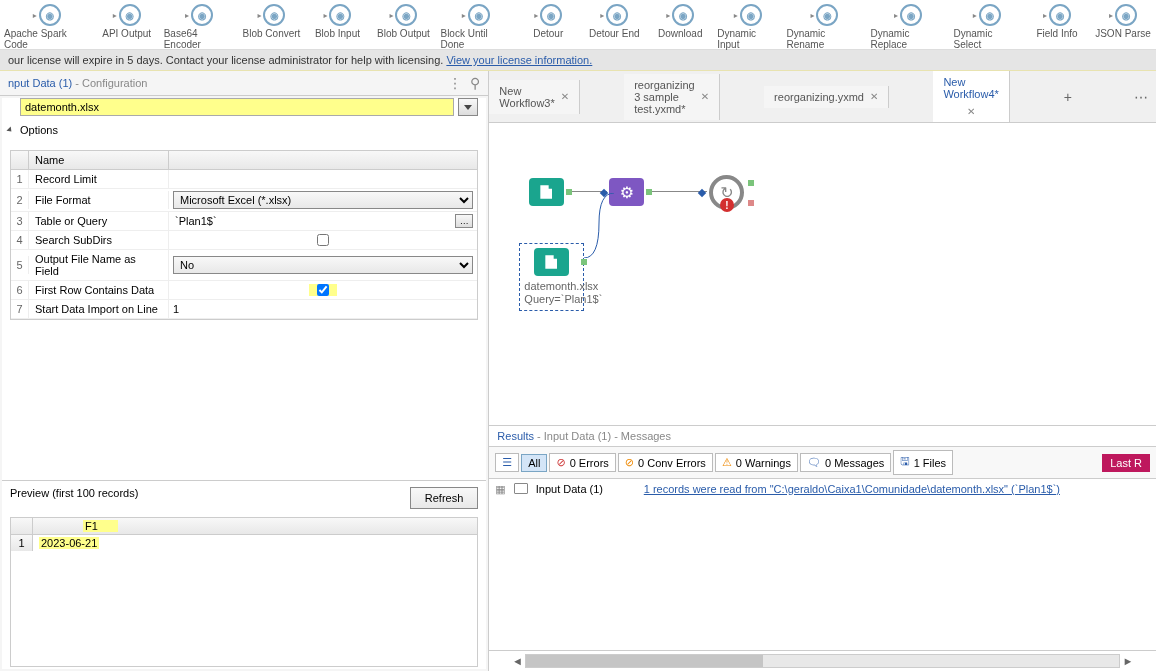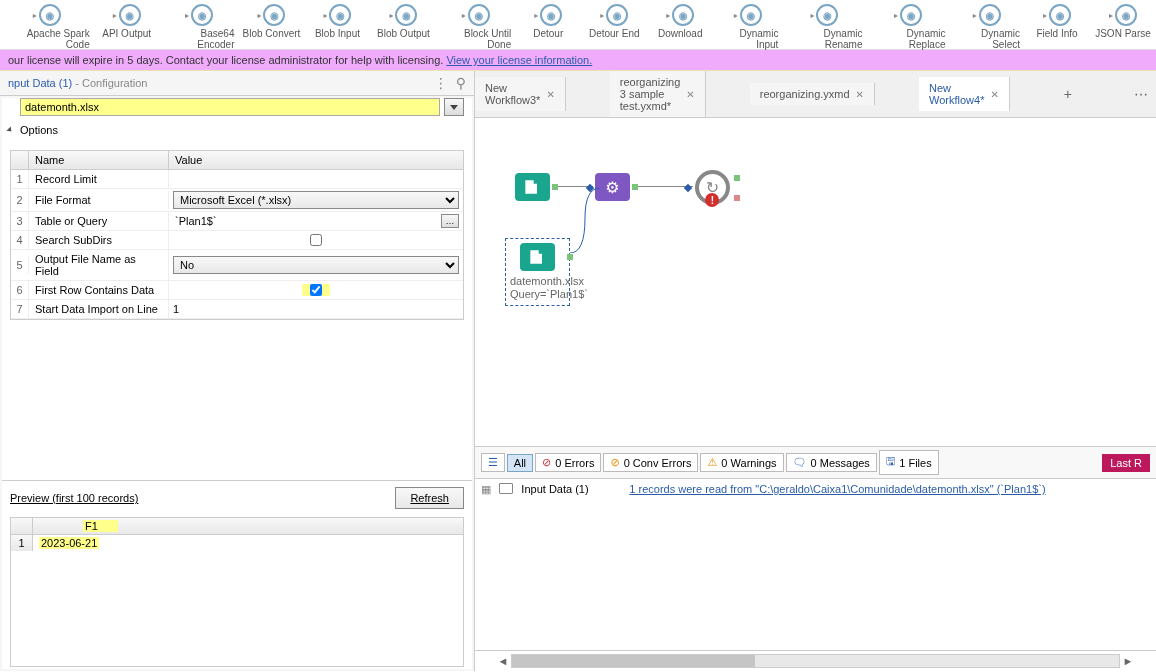--- a/index.html
+++ b/index.html
@@ -3,23 +3,23 @@
 <meta charset="utf-8">
 <style>
 * { box-sizing: border-box; margin: 0; padding: 0; font-family: Arial, sans-serif; font-size: 11px; }
 body { background: #fff; overflow: hidden; width: 1156px; height: 672px; }
 
 .toolbar { display: flex; padding: 2px 0; background: #fff; border-bottom: 1px solid #ddd; height: 50px; }
 .tool-item { display: flex; flex-direction: column; align-items: center; justify-content: flex-start; min-width: 66px; cursor: pointer; padding: 2px 4px; }
 .tool-icon-wrap { display: flex; align-items: center; gap: 2px; }
 .tool-chevron { font-size: 8px; color: #888; }
 .tool-icon { width: 22px; height: 22px; border: 2px solid #7aa5c4; border-radius: 50%; display: flex; align-items: center; justify-content: center; font-size: 10px; color: #7aa5c4; font-weight: bold; }
-.tool-label { font-size: 10px; color: #555; text-align: right; margin-top: 2px; line-height: 1.1; }
-
-.license-bar { background: #f0abfc; padding: 4px 8px; border-bottom: 1px solid #e8e3b0; color: #333; font-size: 11px; }
+.tool-label { font-size: 10px; color: #555; text-align: left; margin-top: 2px; line-height: 1.1; }
+
+.license-bar { background: #e5e5e5; padding: 4px 8px; border-bottom: 1px solid #e8e3b0; color: #333; font-size: 11px; }
 .license-bar a { color: #2a5caa; text-decoration: underline; }
 
 .main-area { display: flex; height: calc(100% - 72px); }
 
 .config-panel { width: 490px; border-right: 1px solid #ccc; background: #f5f5f5; display: flex; flex-direction: column; }
 .config-header { display: flex; align-items: center; justify-content: space-between; padding: 4px 8px; border-bottom: 1px solid #ccc; }
 .config-title { color: #2a5caa; font-weight: normal; margin-top: 28px; }
 .config-sub { color: #888; }
 .config-icons { display: flex; gap: 8px; }
 .config-icon { color: #888; cursor: pointer; font-size: 14px; }
@@ -47,36 +47,36 @@
 .opt-name { width: 140px; padding: 3px 6px; border-right: 1px solid #eee; }
 .opt-val { flex: 1; padding: 2px 4px; }
 .opt-val select { width: 100%; border: 1px solid #888; background: linear-gradient(#f8f8f8,#e8e8e8); padding: 1px 2px; font-size: 11px; }
 .opt-val .row-input { width: 100%; display: flex; gap: 2px; }
 .opt-val .row-input input { flex: 1; border: none; padding: 1px 2px; font-size: 11px; }
 .opt-val .row-input button { width: 18px; border: 1px solid #888; background: linear-gradient(#f8f8f8,#ddd); font-size: 9px; }
 .centered { display: flex; justify-content: center; }
 .cbx { width: 12px; height: 12px; }
 .hl-yellow { background: #ffff8c; padding: 0 8px; display: inline-flex; align-items: center; }
 
-.preview-label { padding: 6px 8px; border-top: 1px solid #ccc; display: flex; justify-content: space-between; align-items: center; text-decoration: underline; }
+.preview-label { padding: 6px 8px; border-top: 1px solid #ccc; display: flex; justify-content: space-between; align-items: flex-start; }
 .refresh-btn { border: 1px solid #888; background: linear-gradient(#f8f8f8,#e8e8e8); padding: 4px 14px; cursor: pointer; }
 .preview-table { margin: 2px 8px; border: 1px solid #ccc; background: #fff; flex: 1; }
 .pv-header { display: flex; background: linear-gradient(#f8f8f8,#e8e8e8); border-bottom: 1px solid #ccc; gap: 44px; }
 .pv-hcol0 { width: 22px; border-right: 1px solid #ccc; }
 .pv-hcol1 { padding: 2px 6px; }
 .pv-hcol1 span { background: #ffff8c; padding: 0 20px 0 2px; }
 .pv-row { display: flex; }
 .pv-num { width: 22px; text-align: center; border-right: 1px solid #ccc; background: linear-gradient(#f8f8f8,#e8e8e8); padding: 2px 0; }
 .pv-cell { padding: 2px 6px; }
 .pv-cell span { background: #ffff8c; padding: 0 2px; }
 
 .canvas-area { flex: 1; display: flex; flex-direction: column; }
 .tabs-row { display: flex; background: #f0f0f0; border-bottom: 1px solid #ccc; align-items: center; gap: 44px; }
 .tab { padding: 5px 10px; border-right: 1px solid #ccc; background: #f5f5f5; display: flex; align-items: center; gap: 6px; color: #555; cursor: pointer; }
-.tab.active { background: #fff; color: #2a5caa; }
+.tab.active { background: #fff; color: #2a5caa; flex-direction: column; }
 .tab .close-x { color: #888; font-size: 10px; }
 .tab-add { padding: 5px 10px; color: #666; cursor: pointer; font-size: 14px; }
 .tab-menu { padding: 5px 8px; color: #666; cursor: pointer; font-size: 14px; }
 
 .canvas { flex: 1; background: #fff; position: relative; overflow: hidden; }
 .canvas-node { position: absolute; }
 .green-node { width: 35px; height: 28px; background: #1aa58e; border-radius: 4px; display:flex; align-items:center; justify-content:center; }
 .green-node svg { width: 20px; height: 20px; }
 .gear-node { width: 35px; height: 28px; background: #7e57c2; border-radius: 4px; display:flex; align-items:center; justify-content:center; color:#fff; font-size:16px; }
 .ring-node { width: 35px; height: 35px; border: 4px solid #888; border-radius: 50%; position: relative; display:flex; align-items:center; justify-content:center; }
@@ -249,21 +249,20 @@
       </div>
 
       <div class="options-label">
         <span class="tree-arrow"></span>
         <span>Options</span>
       </div>
       <div class="options-table">
         <div class="opt-header">
           <div class="opt-hcol1"></div>
           <div class="opt-hcol2">Name</div>
-          <div class="opt-hcol3">Value</div>
         </div>
         <div id="opt-rows">
             <div class="opt-row">
               <div class="opt-num">1</div>
               <div class="opt-name">Record Limit</div>
               <div class="opt-val"><span></span></div>
             </div>
             <div class="opt-row">
               <div class="opt-num">2</div>
               <div class="opt-name">File Format</div>
@@ -393,20 +392,24 @@
           <div>datemonth.xlsx</div>
           <div>Query=`Plan1$`</div>
         </div>
       </div>
       <svg style="position:absolute; left:95px; top:70px; width:30px; height:65px;">
         <path d="M0 65 Q 15 65 15 30 Q 15 0 30 0" stroke="#2a5caa" fill="none" stroke-width="1"></path>
       </svg>
     </div>
 
     <div class="results-panel">
+      <div class="results-header">
+        <span>Results</span>
+        <span class="sub"> - Input Data (1) - Messages</span>
+      </div>
       <div class="results-filters">
         <span class="filter-chip" style="color:#2a5caa;">☰</span>
         <span class="filter-chip active">All</span>
         <span class="filter-chip">
             <span style="color:#c33;">⊘</span>
             <span>0 Errors</span>
           </span>
         <span class="filter-chip">
             <span style="color:#e80;">⊘</span>
             <span>0 Conv Errors</span>

